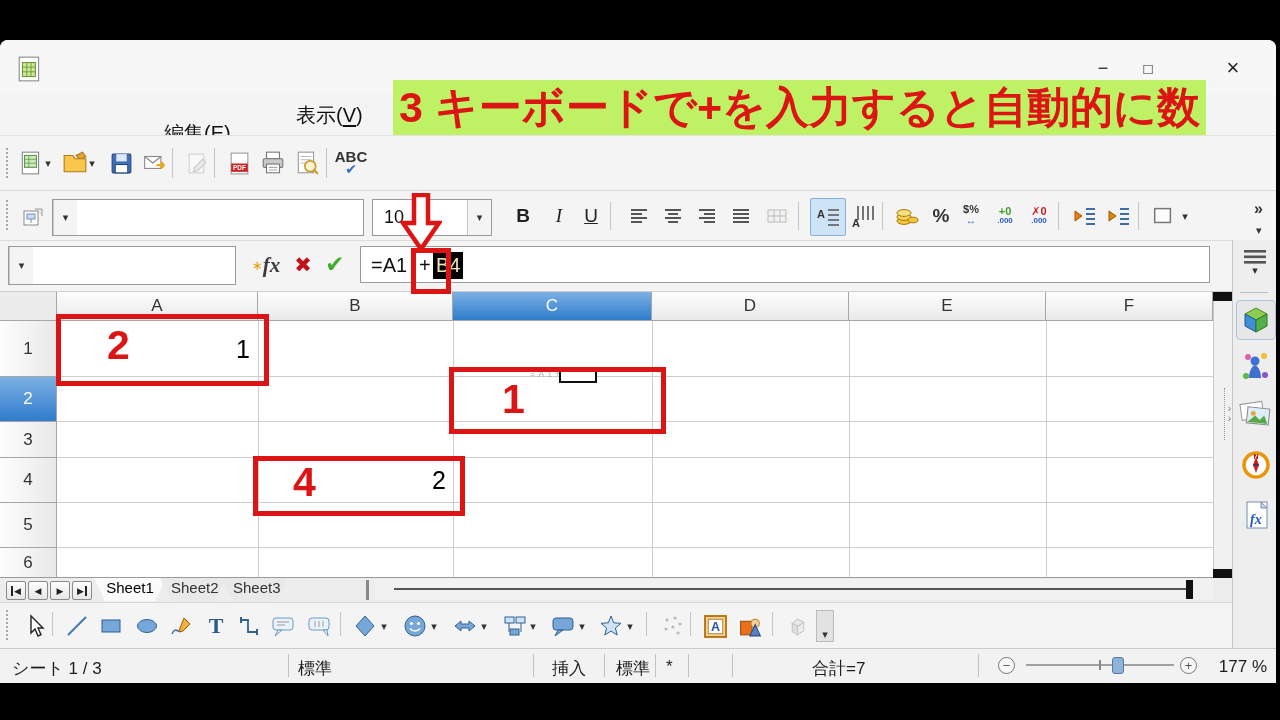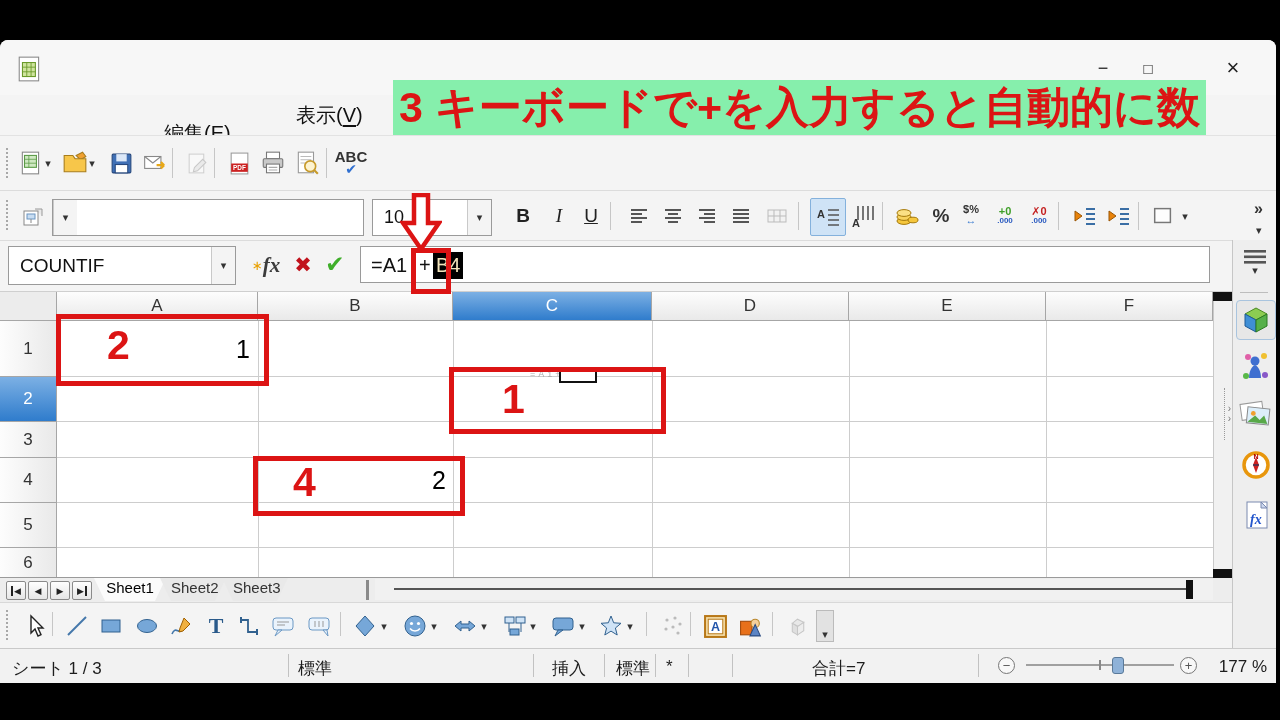--- a/index.html
+++ b/index.html
@@ -23,21 +23,21 @@
   .fmtletter{font-size:19px;color:#222;}
   .hl{background:#cfe3f6;border:1px solid #84b1dc;border-radius:2px;}
   .colhead{position:absolute;top:292px;height:29px;background:linear-gradient(#fdfdfd,#e9e9e9);border-right:1px solid #a6a6a6;border-bottom:1px solid #a6a6a6;display:flex;align-items:center;justify-content:center;font-size:17px;color:#333;box-sizing:border-box;}
   .rowhead{position:absolute;left:0;width:57px;background:linear-gradient(90deg,#fdfdfd,#e9e9e9);border-right:1px solid #a6a6a6;border-bottom:1px solid #a6a6a6;display:flex;align-items:center;justify-content:center;font-size:17px;color:#333;box-sizing:border-box;}
   .selhead{background:linear-gradient(#7cb0e4,#2f7ccc) !important;color:#fff !important;}
   .gline{position:absolute;background:#cdcdcd;}
   .cellval{position:absolute;text-align:right;font-size:25px;color:#000;}
   .redbox{position:absolute;border:5px solid #dc1414;z-index:50;}
   .redlabel{position:absolute;font-size:41px;font-weight:700;color:#dc1414;z-index:51;line-height:1;}
   .ann-line{display:block;}
-  .ann-line span{display:inline-block;background:#86efac;color:#dc1414;font-size:43px;font-weight:700;line-height:55px;padding:0 6px;white-space:nowrap;}
+  .ann-line span{display:inline-block;background:#bef264;color:#dc1414;font-size:43px;font-weight:700;line-height:55px;padding:0 6px;white-space:nowrap;}
   .tab{position:absolute;height:0;border-top:23px solid #e9e9e9;border-left:11px solid transparent;border-right:11px solid transparent;}
   .tab .lbl{position:absolute;top:-22px;left:0;right:0;text-align:center;font-size:15px;color:#333;white-space:nowrap;}
   .tab.active{border-top-color:#fbfbfb;}
   .tab.active .lbl{font-weight:400;color:#000;}
   .navbtn{position:absolute;top:581px;width:20px;height:19px;background:linear-gradient(#fefefe,#e6e6e6);border:1px solid #8a8a8a;border-radius:2px;display:flex;align-items:center;justify-content:center;font-size:9px;color:#222;box-sizing:border-box;}
   .ssep{position:absolute;top:654px;width:1px;height:23px;background:#c2c2c2;}
   .stext{position:absolute;top:657px;font-size:17px;color:#1d1d1d;}
   .zoomcirc{position:absolute;width:17px;height:17px;border:1.5px solid #777;border-radius:50%;color:#555;display:flex;align-items:center;justify-content:center;font-size:13px;line-height:1;box-sizing:border-box;background:#f8f8f8;}
   .sidebar{position:absolute;left:1232px;top:240px;width:44px;height:408px;background:#eeeeee;border-left:1px solid #c6c6c6;box-sizing:border-box;}
   .sbicon{position:absolute;display:flex;align-items:center;justify-content:center;}
@@ -259,21 +259,20 @@
       </svg>
   </div>
   <div class="tbn dd" style="left:1178px;top:200px;width:14px;">
       <span>▾</span>
     </div>
   <div class="ab" style="left:1254px;top:200px;font-size:16px;color:#333;font-weight:700;"><span>»</span></div>
   <div class="ab dd" style="left:1256px;top:224px;"><span>▾</span></div>
 
   <div class="toolbar" style="left:0;top:240px;width:1276px;height:50px;border-top:1px solid #dcdcdc;border-bottom:1px solid #cfcfcf;"></div>
   <div class="combo" style="left:8px;top:246px;width:226px;height:37px;">
-    <span class="val" style="font-size:19px;">COUNTIF</span>
     <span class="dbtn">
         <span class="dd">▾</span>
       </span>
   </div>
   <div class="tbn" style="left:248px;top:249px;width:36px;">
     <span style="color:#e8a000;font-size:13px;">∗</span>
     <span style="font-family:'Liberation Serif',serif;font-style:italic;font-weight:700;font-size:21px;color:#3b3b3b;">fx</span>
   </div>
   <div class="tbn" style="left:288px;top:249px;">
       <span style="color:#c1121c;font-size:21px;font-weight:700;">✖</span>

